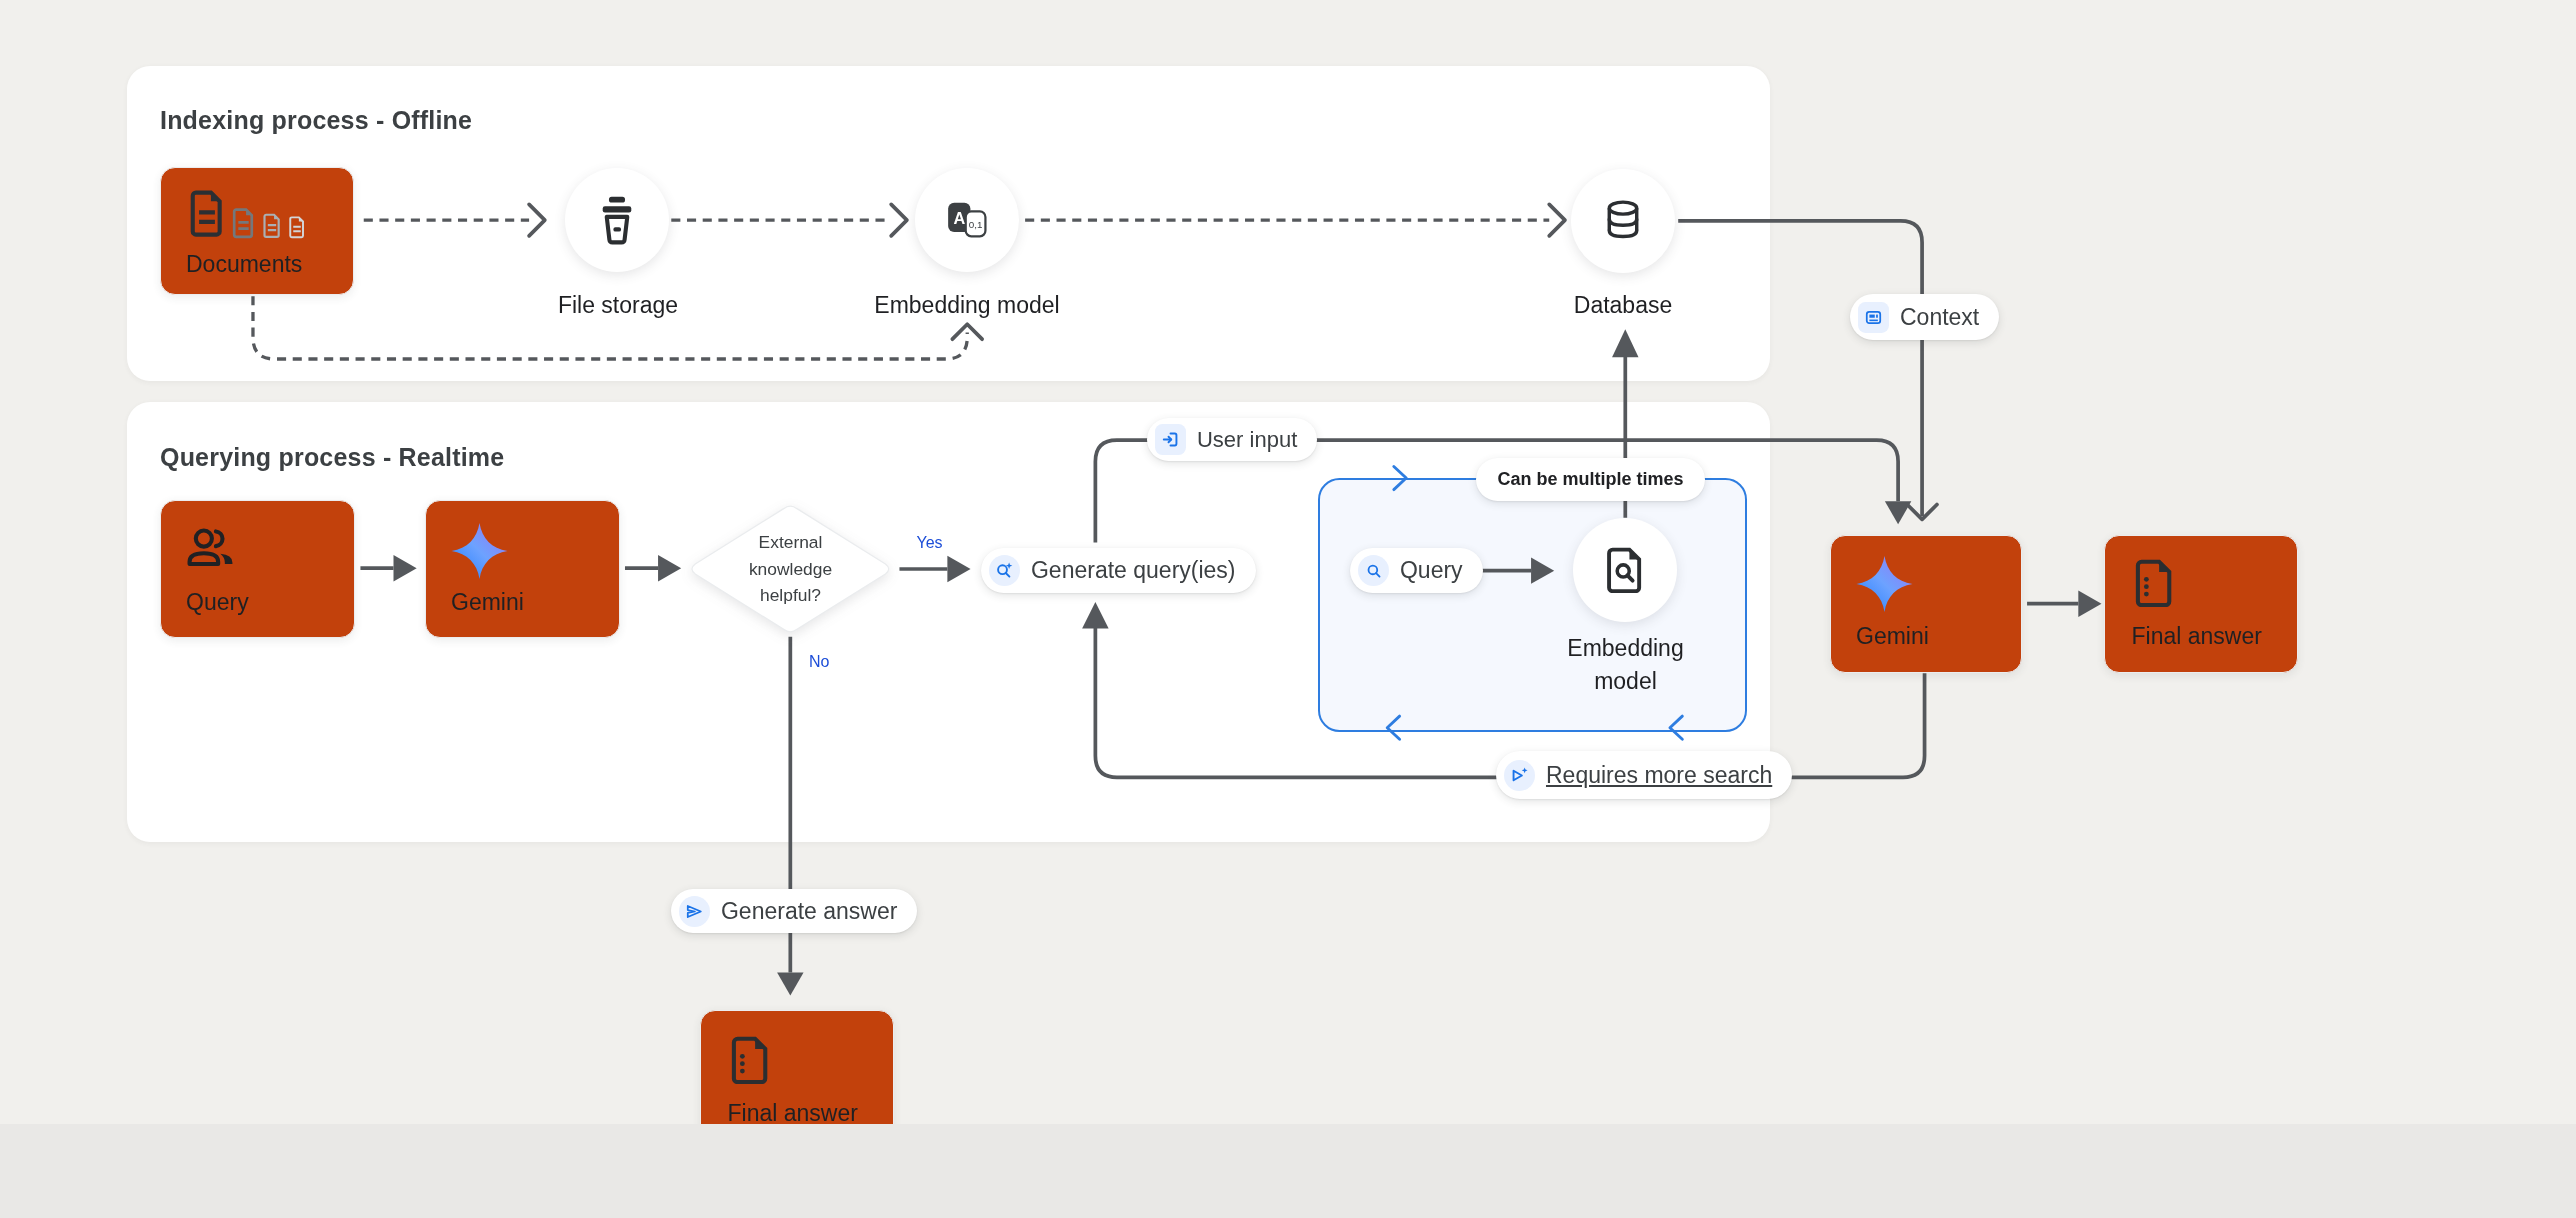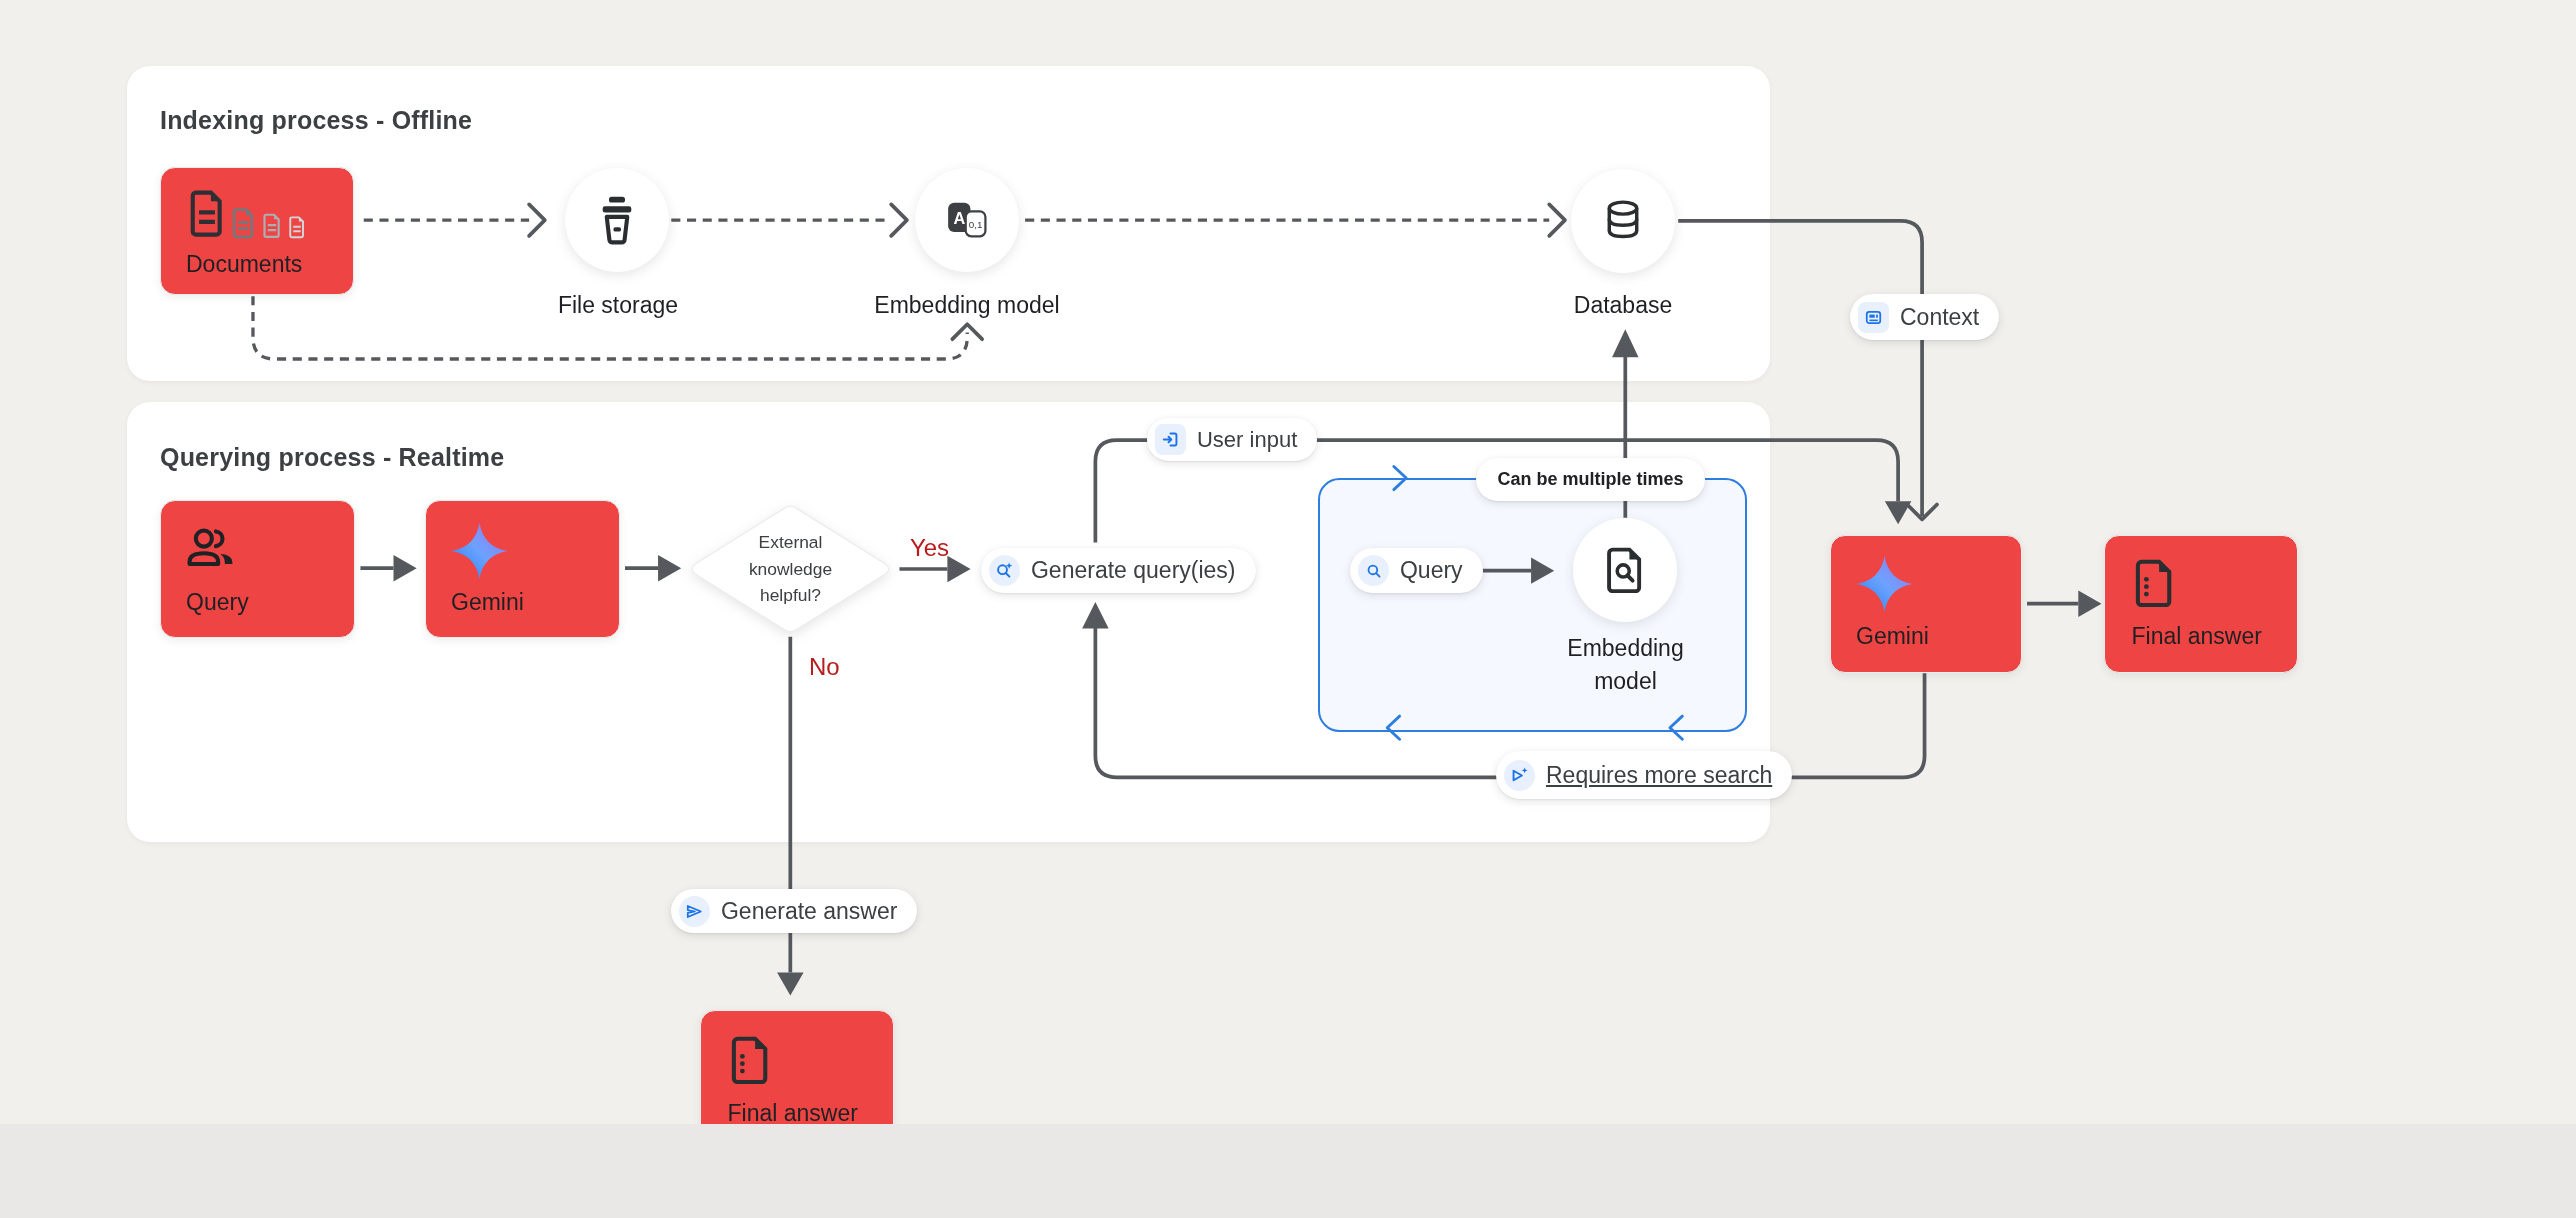--- a/index.html
+++ b/index.html
@@ -1,33 +1,33 @@
 <!DOCTYPE html>
 <html style="font-size:13.2px"><head>
 <meta charset="utf-8">
 <style>
   html,body{margin:0;padding:0;background:#e9e8e6;}
   .canvas{position:relative;width:2576px;height:1124px;background:#f1f0ed;overflow:hidden;
           font-family:"Liberation Sans",sans-serif;color:#202124;}
   .panel{position:absolute;background:#ffffff;border-radius:23px;box-shadow:0 1.7px 5px rgba(60,64,67,.05);}
   .panel-title{position:absolute;font-size:25px;font-weight:700;color:#3c4043;letter-spacing:0.2px;}
-  .card{position:absolute;background:#ef4444;border:1.2px solid #ececee;border-radius:15px;
+  .card{position:absolute;background:#c2410c;border:1.2px solid #ececee;border-radius:15px;
         box-shadow:0 2.5px 8.3px rgba(60,64,67,.09);}
   .card-label{position:absolute;font-size:23px;color:#1f2023;white-space:nowrap;}
   .circle{position:absolute;width:104px;height:104px;border-radius:50%;background:#fff;
           box-shadow:0 3.3px 11.6px rgba(60,64,67,.13);display:flex;align-items:center;justify-content:center;}
   .node-label{position:absolute;text-align:center;font-size:23px;color:#1f2023;line-height:33px;}
   .pill{position:absolute;display:inline-flex;align-items:center;gap:10.7px;background:#fff;border-radius:25px;
         padding:0 20px 0 8.3px;height:45px;box-shadow:0 0.8px 1.7px rgba(0,0,0,.08),0 2.5px 8.3px rgba(60,64,67,.14);
         font-size:23px;color:#3c4043;white-space:nowrap;z-index:6;}
   .pill.plain{padding:0 21.5px;height:43px;font-size:18px;color:#202124;}
   .chip{width:31px;height:31px;border-radius:50%;background:#e8f0fe;display:flex;align-items:center;
         justify-content:center;flex:0 0 auto;}
   .chip.square{border-radius:7.4px;}
-  .edge-label{position:absolute;font-size:24px;color:#b91c1c;z-index:6;}
+  .edge-label{position:absolute;font-size:16px;color:#1d4ed8;z-index:6;}
   .diamond-text{position:absolute;width:141px;text-align:center;font-size:17.4px;line-height:26.5px;color:#3c4043;z-index:6;}
   .bluebox{position:absolute;left:1318px;top:478px;width:425px;height:250px;border:2.5px solid #2e7de0;
            border-radius:21.5px;background:rgba(66,133,244,.055);z-index:2;}
   .icons-row{position:absolute;display:flex;align-items:flex-end;gap:5.8px;}
   svg text{font-family:"Liberation Sans",sans-serif;}
   .lines{position:absolute;left:0;top:0;z-index:3;}
   .z4{z-index:4;}
 </style>
 </head>
 <body>

